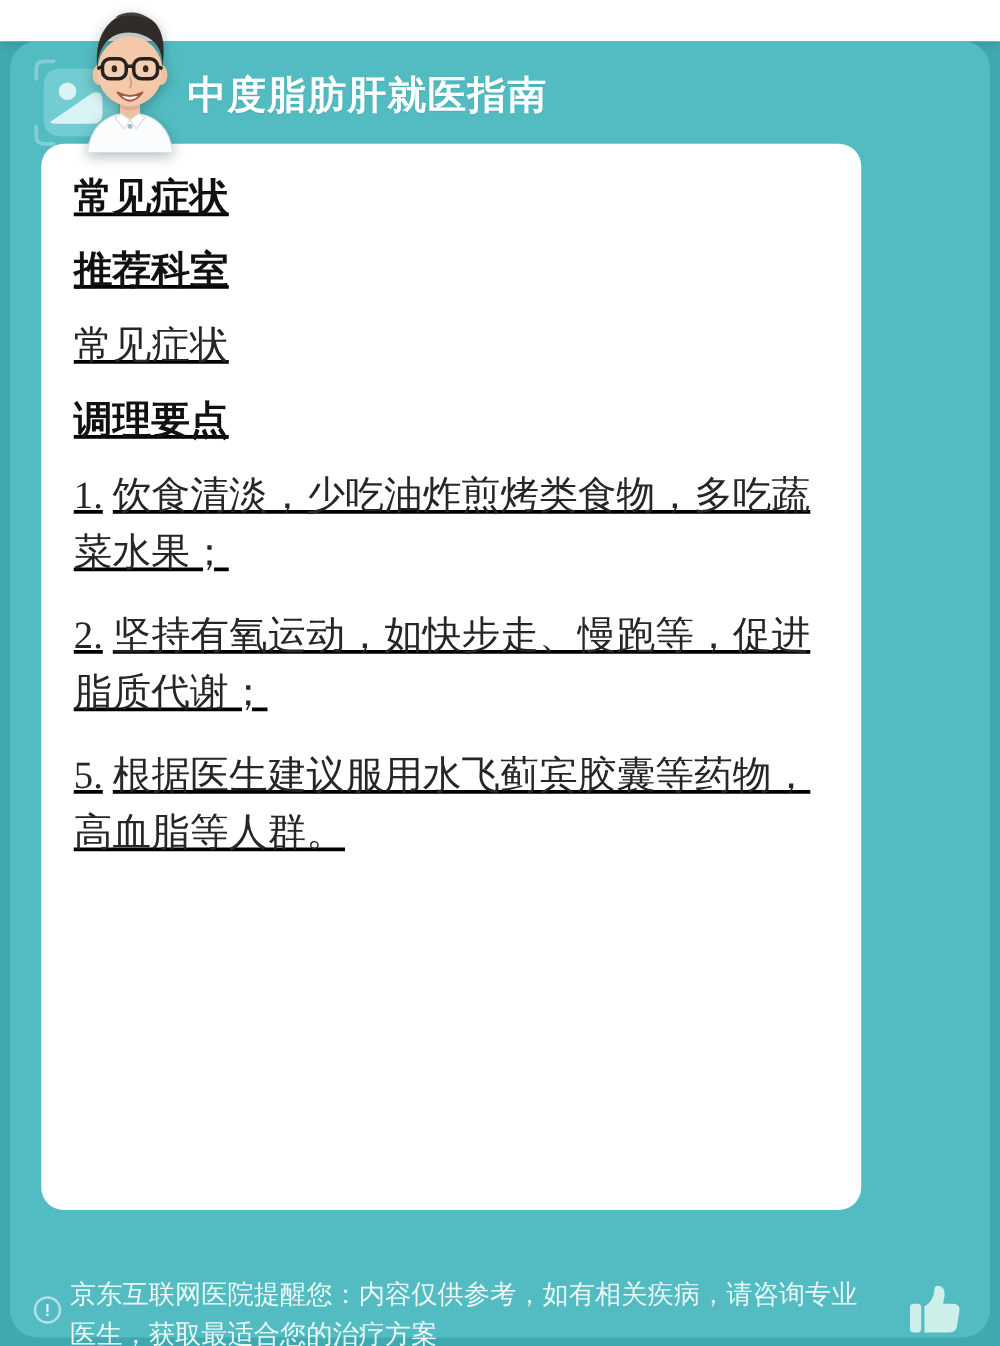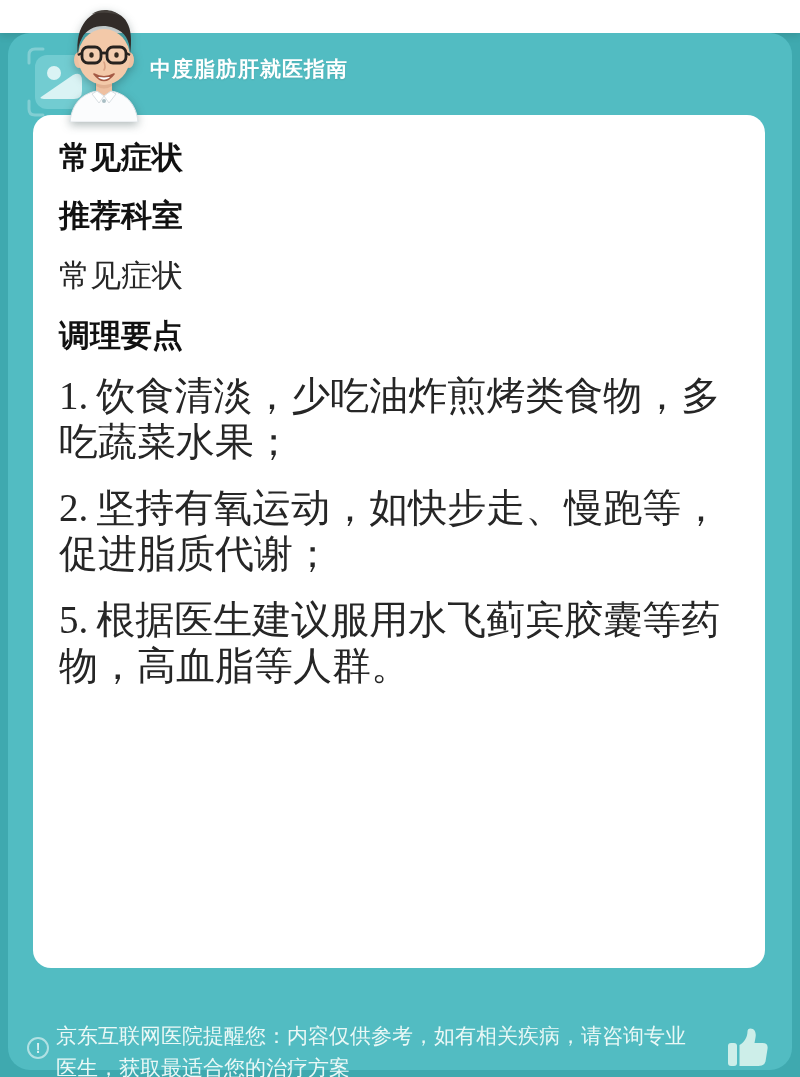--- a/index.html
+++ b/index.html
@@ -22,32 +22,32 @@
     box-shadow:0 3px 7px rgba(30,60,60,.18);z-index:1;}
 
   .bubble{position:absolute;left:8px;top:33px;width:784px;height:1037px;
     background:var(--bubble);border-radius:22px;z-index:2;}
 
   
   .header{position:absolute;left:0;top:0;width:784px;height:82px;}
   .photo-tile-svg{position:absolute;left:19px;top:14px;z-index:3;}
   .avatar-svg{position:absolute;left:44px;top:-31px;z-index:4;
     filter:drop-shadow(0 3px 5px rgba(30,55,55,.35));}
-  .title{position:absolute;left:142px;top:22px;font-size:21px;font-weight:bold;
+  .title{position:absolute;left:142px;top:22px;font-size:31px;font-weight:bold;
     color:#ffffff;letter-spacing:1px;white-space:nowrap;z-index:5;
     text-shadow:0 1px 2px rgba(0,0,0,.08);}
 
   
-  .card{position:absolute;left:25px;top:82px;width:732px;height:853px;background:var(--card);
-    border-radius:18px;padding:20px 26px 10px 26px;overflow:hidden;z-index:3;}
+  .card{position:absolute;left:25px;top:82px;width:656px;height:853px;background:var(--card);
+    border-radius:18px;padding:20px 26px 10px 26px;overflow:hidden;z-index:3;text-decoration:underline;}
   .sec-heading{font-size:31px;line-height:42px;font-weight:bold;color:var(--heading);
     margin:16px 0 16px 0;}
   .sec-heading:first-child{margin-top:2px;}
   .sec-text{font-size:31px;line-height:46px;color:var(--body);margin:0 0 6px 0;}
-  .tip-item{font-size:39px;line-height:46px;color:var(--body);margin:0 0 20px 0;}
+  .tip-item{font-size:31px;line-height:46px;color:var(--body);margin:0 0 20px 0;}
   .tip-num{font-family:"Liberation Serif",serif;margin-right:8px;}
 
   
   .footer{position:absolute;left:0;top:935px;width:784px;height:114px;}
   .alert-icon{position:absolute;left:19px;top:69px;width:22px;height:22px;border-radius:50%;
     border:2px solid rgba(255,255,255,.55);color:rgba(255,255,255,.8);
     font-size:14px;font-weight:bold;text-align:center;line-height:18px;}
   .alert-icon::before{content:"!";}
   .disclaimer{position:absolute;left:48px;top:52px;width:642px;font-size:21px;
     line-height:32px;color:var(--footer-text);}

